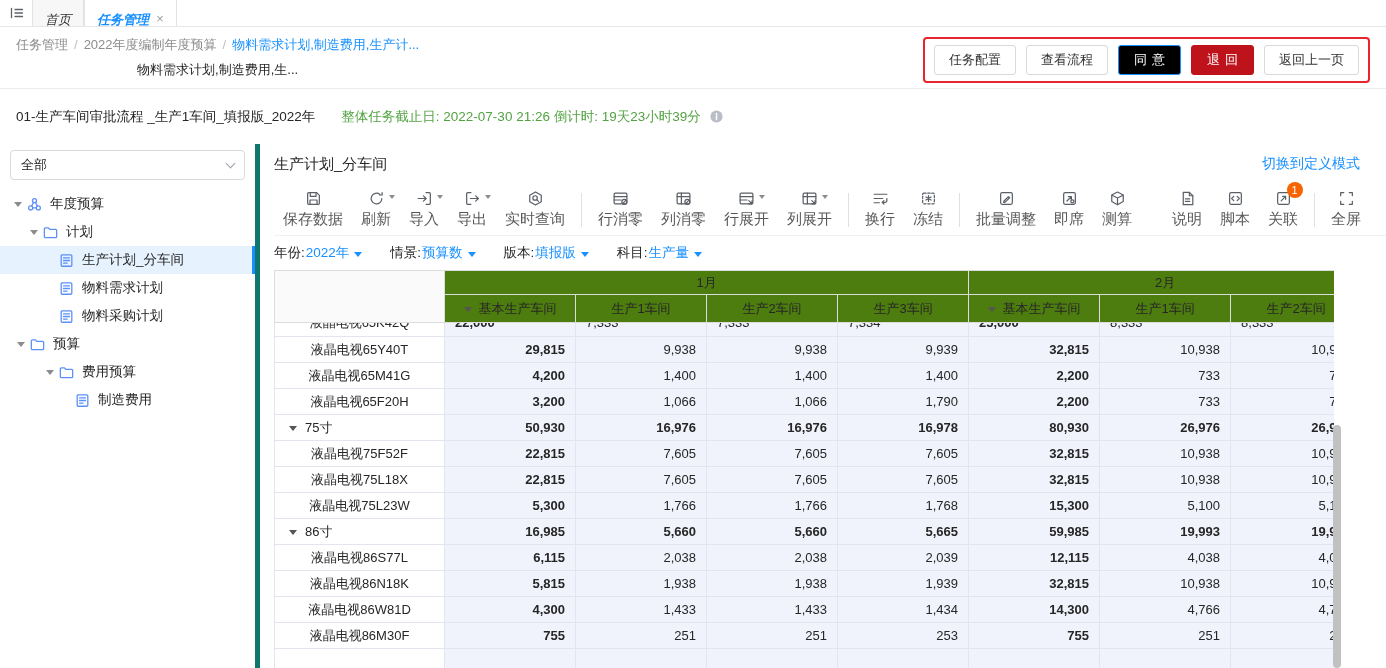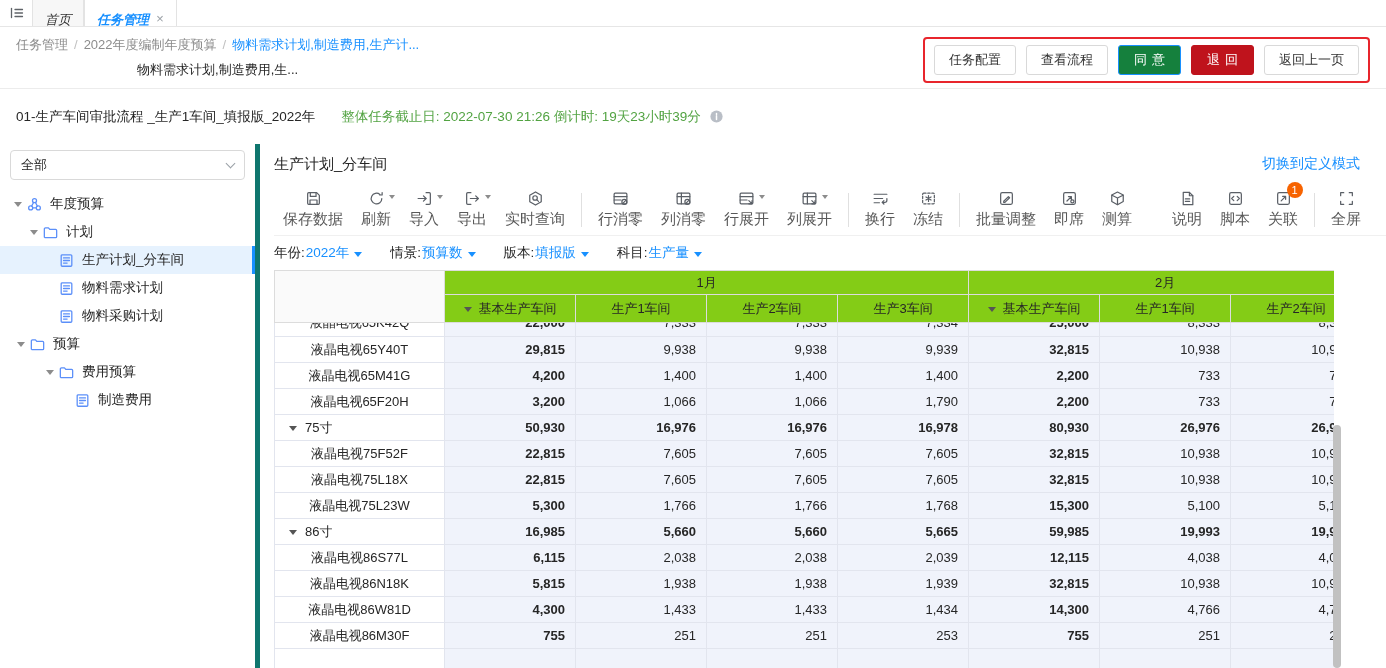--- a/index.html
+++ b/index.html
@@ -17,21 +17,21 @@
 
   
   .header { display:flex; justify-content:space-between; align-items:flex-start; padding:8px 16px 6px 16px; border-bottom:1px solid #ececec; height:62px; }
   .crumbs { font-size:13px; color:#8c8c8c; line-height:20px; }
   .crumbs .sep { color:#c0c0c0; margin:0 6px; }
   .crumbs .crumb-last { color:#1890ff; }
   .page-subtitle { font-size:13px; color:#262626; margin-top:6px;text-align:center; }
   .actions { display:flex; gap:10px; border:2px solid #e8252c; border-radius:4px; padding:6px 9px; margin-top:2px; }
   .btn { height:30px; padding:0 14px; font-size:13px; border-radius:3px; border:1px solid #d9d9d9; background:#fff; color:#333;
          cursor:pointer; font-family:inherit; white-space:nowrap; }
-  .btn-primary { background:#15803d; border-color:#1890ff; color:#fff; letter-spacing:5px; padding:0 10px 0 15px; }
+  .btn-primary { background:#000000; border-color:#1890ff; color:#fff; letter-spacing:5px; padding:0 10px 0 15px; }
   .btn-danger  { background:#bf131c; border-color:#bf131c; color:#fff; letter-spacing:5px; padding:0 10px 0 15px; }
 
   
   .taskbar { height:55px; display:flex; align-items:center; padding:0 16px; gap:26px; font-size:13.5px; }
   .task-deadline { color:#52a342; display:flex; align-items:center; gap:8px; }
 
   
   .content { display:flex; height:524px; }
   .sidebar { width:260px; border-right:5px solid #0f766e; padding-top:4px; flex:none; }
   .tree-filter { margin:2px 10px 10px 10px; height:30px; border:1px solid #d9d9d9; border-radius:4px; display:flex; align-items:center;
@@ -65,38 +65,38 @@
   .filters { height:34px; display:flex; align-items:center; gap:28px; font-size:13.5px; }
   .filter { display:flex; align-items:center; gap:1px; }
   .filter .flabel { color:#262626; }
   .filter .fval { color:#1890ff; cursor:pointer; display:flex; align-items:center; gap:5px; }
   .fcaret { width:0; height:0; border-left:4px solid transparent; border-right:4px solid transparent; border-top:5px solid #1890ff; margin-top:2px; }
 
   
   .table-wrap { position:relative; width:1060px; height:398px; overflow:hidden; }
   table.grid { border-collapse:collapse; table-layout:fixed; width:1087px; font-size:13px; }
   .grid th, .grid td { border:1px solid #e2e5ee; overflow:hidden; white-space:nowrap; }
-  .grid thead th { background:#84cc16; border-color:#dcdcdc; font-weight:400; color:#262626; text-align:center; }
+  .grid thead th { background:#4d7c0f; border-color:#dcdcdc; font-weight:400; color:#262626; text-align:center; }
   .grid .th-month { height:24px; }
   .grid .th-sub { height:28px; }
   .grid .corner { background:#fafafa; }
   .grid td { height:26px; background:#f0f3fb; text-align:right; padding:0 10px; color:#262626; }
   .grid td.rowlabel { background:#fff; text-align:center; padding:0 8px; }
   .grid tr.grouprow td.rowlabel { text-align:left; padding-left:14px; }
   .grid td.bold, .grid tr.grouprow td { font-weight:700; }
   .grid tr.grouprow td.rowlabel { font-weight:400; }
   .sub-caret { display:inline-block; width:0; height:0; border-left:4px solid transparent; border-right:4px solid transparent;
                border-top:5px solid #555; margin-right:7px; vertical-align:1px; }
   .row-caret { display:inline-block; width:0; height:0; border-left:4px solid transparent; border-right:4px solid transparent;
                border-top:5px solid #555; margin-right:8px; vertical-align:1px; }
   tr.cliptop td { height:13px; }
   tr.cliptop td .cellin { height:13px; display:flex; align-items:flex-end; overflow:hidden; }
   tr.cliptop td .cellin span { line-height:26px; display:block; width:100%; }
   tr.cliptop td.rowlabel .cellin span { text-align:center; }
-  tr.cliptop td:not(.rowlabel) .cellin span { text-align:right; }
+  tr.cliptop td:not(.rowlabel) .cellin span { text-align:left; }
   tr.clipbot td { height:21px; }
 
   .vthumb { position:absolute; width:8px; border-radius:4px; background:#c1c1c1; }
 
   svg { display:block; }
 </style>
 </head>
 <body>
 
 <div class="app">

